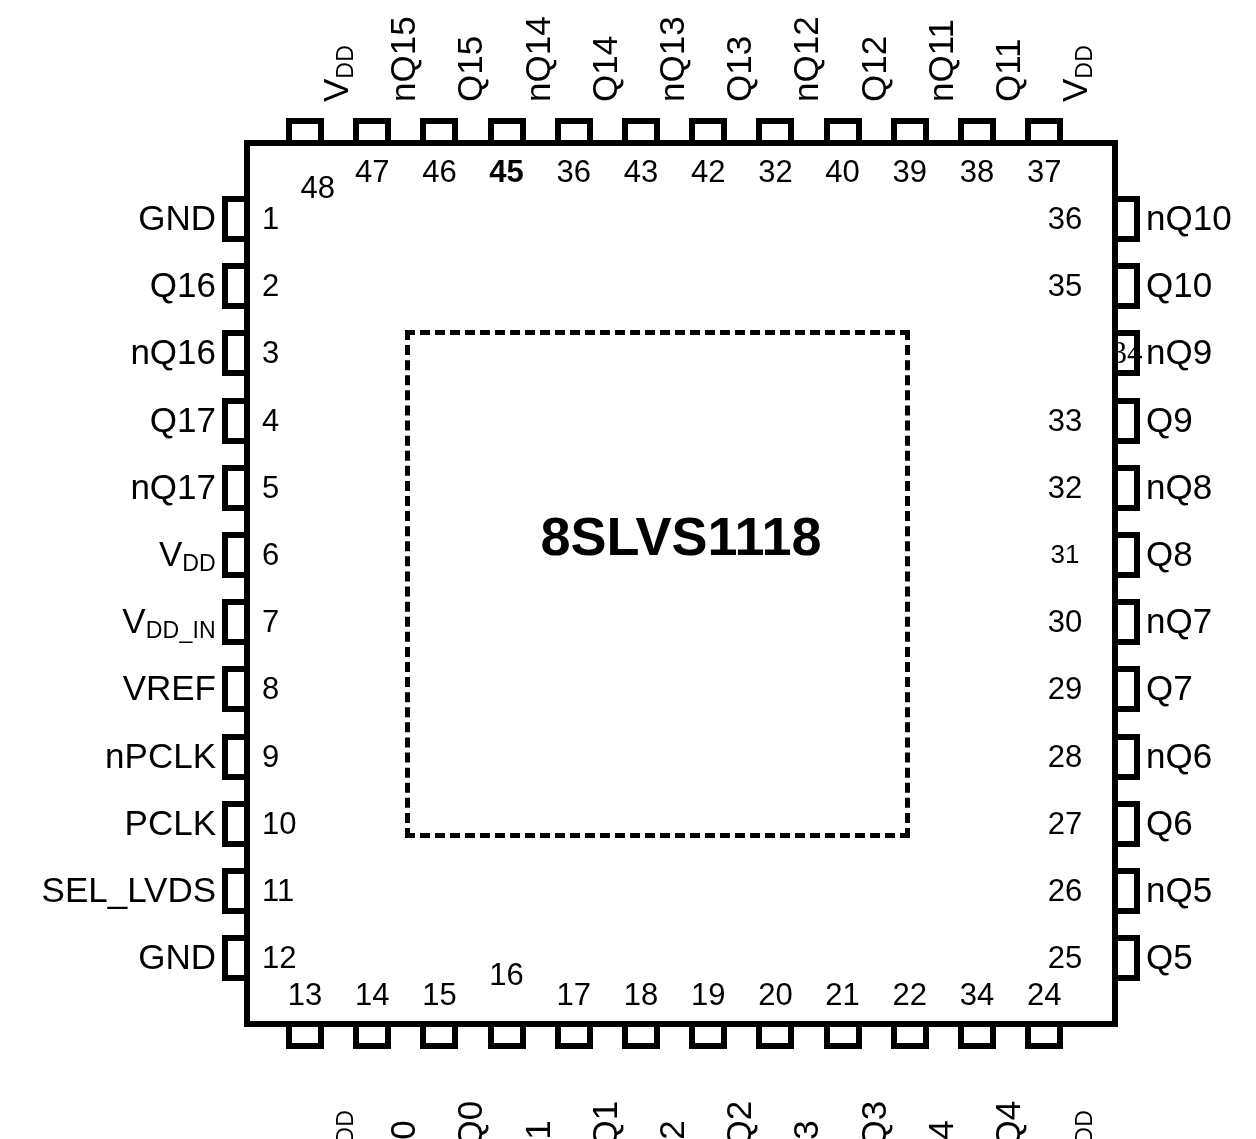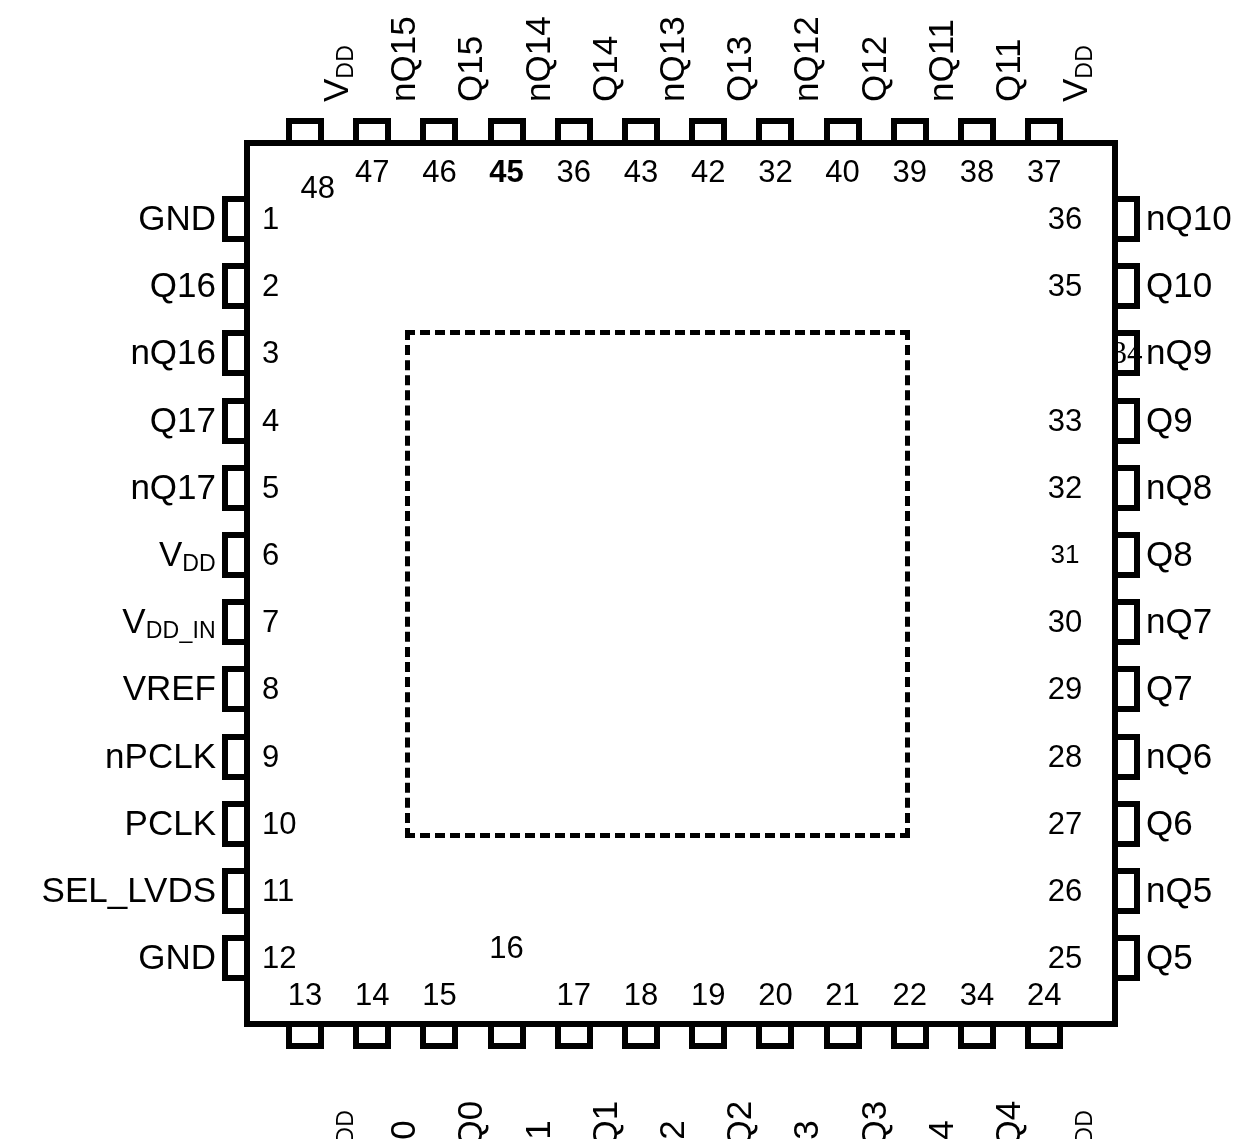--- a/index.html
+++ b/index.html
@@ -79,20 +79,21 @@
 </style>
 </head>
 <body>
 
 <div id="stage">
 
   <div class="body-outline"></div>
 
   <div class="pad"></div>
 
+  <div class="part-number">8SLVS1118</div>
 
   <div id="gen">
       <div class="pin h" style="left: 286px; top: 118px;"></div>
       <div class="pnum top" style="left: 275px; top: 172px; text-align: right;">48</div>
       <div class="vsig top" style="left: 318px; top: 102px;">V<span class="sub">DD</span></div>
       <div class="pin h" style="left: 353.2px; top: 118px;"></div>
       <div class="pnum top" style="left: 342.2px; top: 156px;">47</div>
       <div class="vsig top" style="left: 385.2px; top: 102px;">nQ15</div>
       <div class="pin h" style="left: 420.4px; top: 118px;"></div>
       <div class="pnum top" style="left: 409.4px; top: 156px;">46</div>
@@ -127,21 +128,21 @@
       <div class="pin h" style="left: 286px; top: 1021px;"></div>
       <div class="pnum bot" style="left: 275px; top: 979px;">13</div>
       <div class="vsig bot" style="left: 318px; top: 1167px;">V<span class="sub">DD</span></div>
       <div class="pin h" style="left: 353.2px; top: 1021px;"></div>
       <div class="pnum bot" style="left: 342.2px; top: 979px;">14</div>
       <div class="vsig bot" style="left: 385.2px; top: 1167px;">Q0</div>
       <div class="pin h" style="left: 420.4px; top: 1021px;"></div>
       <div class="pnum bot" style="left: 409.4px; top: 979px;">15</div>
       <div class="vsig bot" style="left: 452.4px; top: 1167px;">nQ0</div>
       <div class="pin h" style="left: 487.6px; top: 1021px;"></div>
-      <div class="pnum bot" style="left: 476.6px; top: 932px;">16</div>
+      <div class="pnum bot" style="left: 476.6px; top: 959px;">16</div>
       <div class="vsig bot" style="left: 519.6px; top: 1167px;">Q1</div>
       <div class="pin h" style="left: 554.8px; top: 1021px;"></div>
       <div class="pnum bot" style="left: 543.8px; top: 979px;">17</div>
       <div class="vsig bot" style="left: 586.8px; top: 1167px;">nQ1</div>
       <div class="pin h" style="left: 622px; top: 1021px;"></div>
       <div class="pnum bot" style="left: 611px; top: 979px;">18</div>
       <div class="vsig bot" style="left: 654px; top: 1167px;">Q2</div>
       <div class="pin h" style="left: 689.2px; top: 1021px;"></div>
       <div class="pnum bot" style="left: 678.2px; top: 979px;">19</div>
       <div class="vsig bot" style="left: 721.2px; top: 1167px;">nQ2</div>

